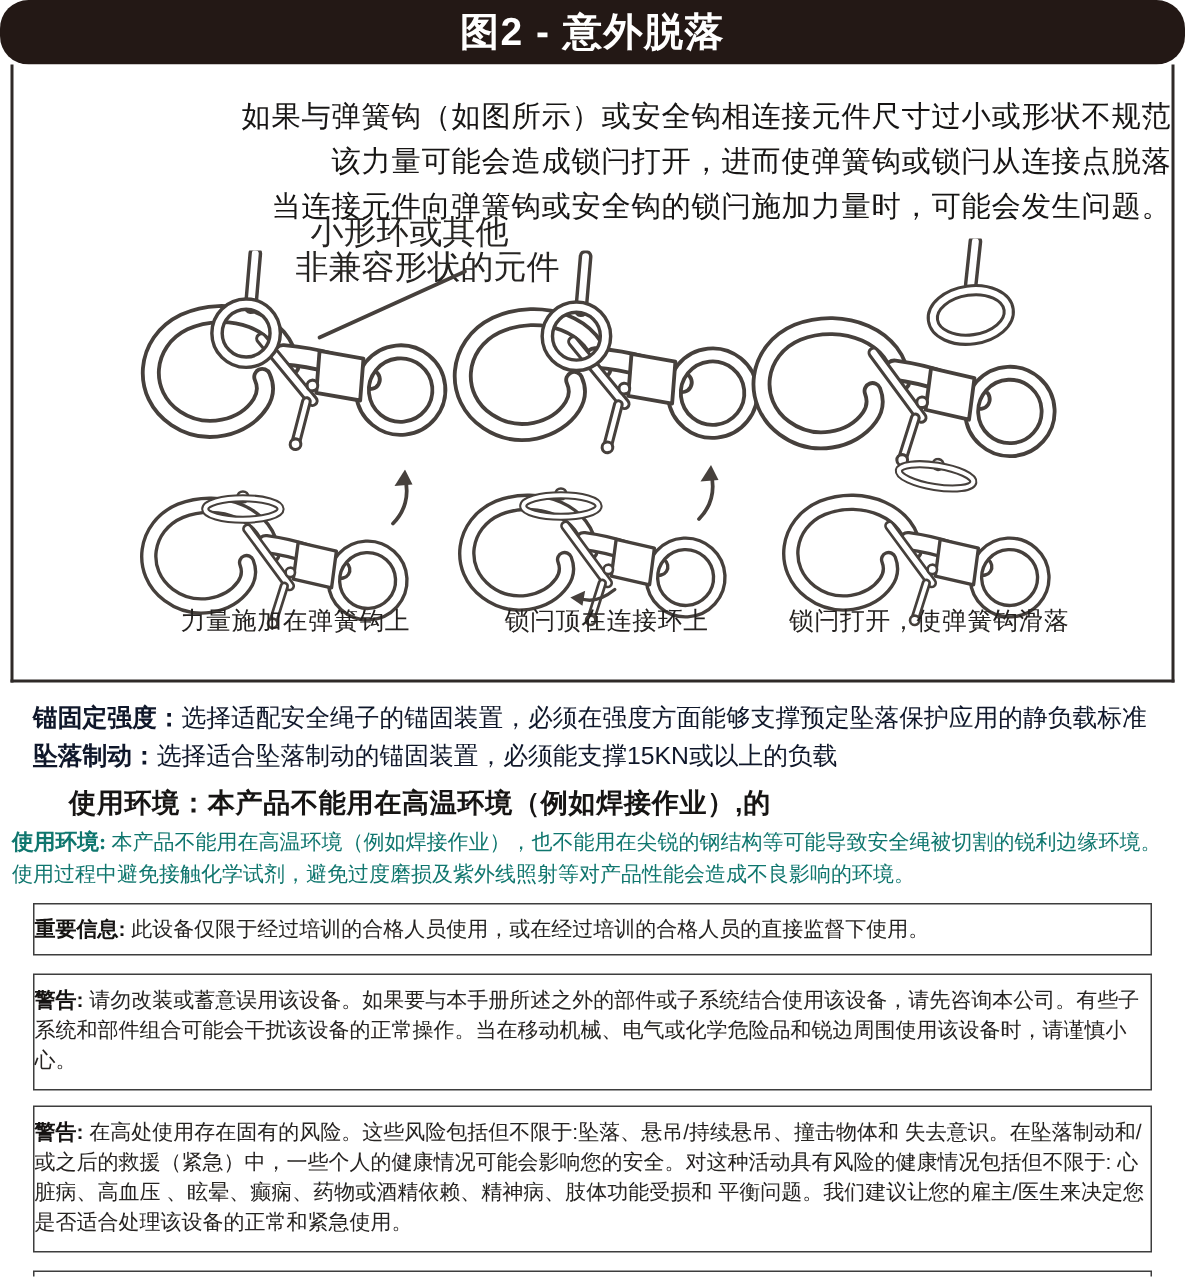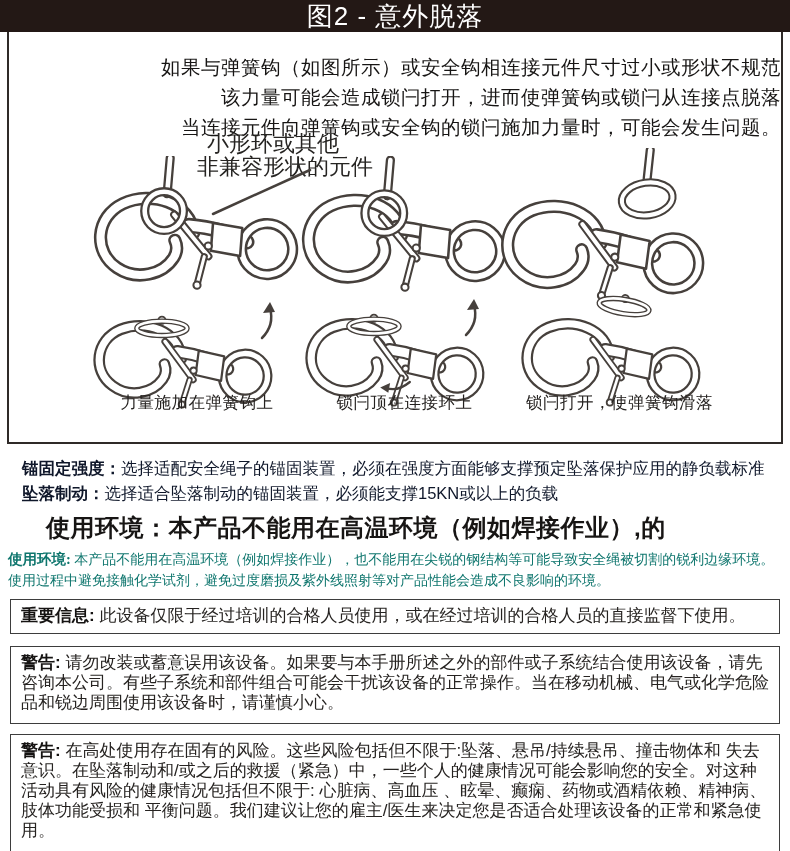--- a/index.html
+++ b/index.html
@@ -4,23 +4,23 @@
 <style>
   * { margin:0; padding:0; box-sizing:border-box; }
   html,body { background:#fff; }
   body {
     width:790px; height:851px; position:relative; overflow:hidden;
     font-family:"Liberation Sans","DejaVu Sans",sans-serif;
     color:#1d1b1a;
   }
   
   .titlebar {
-    height:32px; background:#231815; color:#fff;
+    height:43px; background:#231815; color:#fff;
     display:flex; align-items:center; justify-content:center;
-    font-size:26px; font-weight:normal; letter-spacing:1px;
+    font-size:26px; font-weight:bold; letter-spacing:1px;border-radius:19px;
   }
   
   .figure-box {
     margin:0 7px; border:2px solid #2f2a28; border-top:none;
     height:412px; background:#fff; position:relative;
   }
   .intro { padding-top:20px; text-align:right; font-size:19.5px; line-height:30px;
            font-weight:500; letter-spacing:0.5px; color:#171514; }
   .diagram-area { position:relative; height:278px; margin-top:2px; }
   .callout { position:absolute; left:188px; top:-12px; font-size:22px; line-height:23px; color:#262422; }
@@ -31,26 +31,26 @@
   .cap2 { left:268px; width:255px; }
   .cap3 { left:478px; width:265px; }
   
   .sd { fill:none; stroke:#46403c; stroke-linecap:round; stroke-linejoin:round; }
   .sw { fill:none; stroke:#ffffff; stroke-linecap:round; stroke-linejoin:round; }
   .thin { fill:none; stroke:#46403c; stroke-linecap:round; }
   .fd { fill:#46403c; stroke:none; }
   
   .sec1 { margin:12px 14px 0 22px; font-size:16.5px; line-height:25px; color:#0f172a; }
   .sec1 b { font-weight:bold; }
-  .env-bold { margin:6px 14px 0 46px; font-size:24px; font-weight:bold; color:#171514; letter-spacing:0.5px; }
+  .env-bold { margin:6px 14px 0 46px; font-size:18px; font-weight:bold; color:#171514; letter-spacing:0.5px; }
   .env-detail { margin:5px 8px 0 8px; font-size:14px; line-height:20.5px; color:#0f766e;font-family:Liberation Serif, serif; }
   .env-detail b { font-size:14.5px; }
   
-  .notice { margin:0 10px; border:1.5px solid #3d3d3d; background:#fff;
-            font-size:17px; line-height:20px; color:#262321; padding:6px 10px; }
+  .notice { margin:0 22px; border:1.5px solid #3d3d3d; background:#fff;
+            font-size:14px; line-height:20px; color:#262321; padding:6px 0; }
   .notice b { font-weight:bold; color:#151312; }
   .n1 { margin-top:8px;  padding-bottom:7px; }
   .n2 { margin-top:12px; padding-bottom:10px; }
   .n3 { margin-top:10px; padding-bottom:10px; }
   .n4 { margin-top:12px; padding-bottom:17px; }
 </style>
 </head>
 <body>
 
 <svg width="0" height="0" style="position:absolute" aria-hidden="true">

